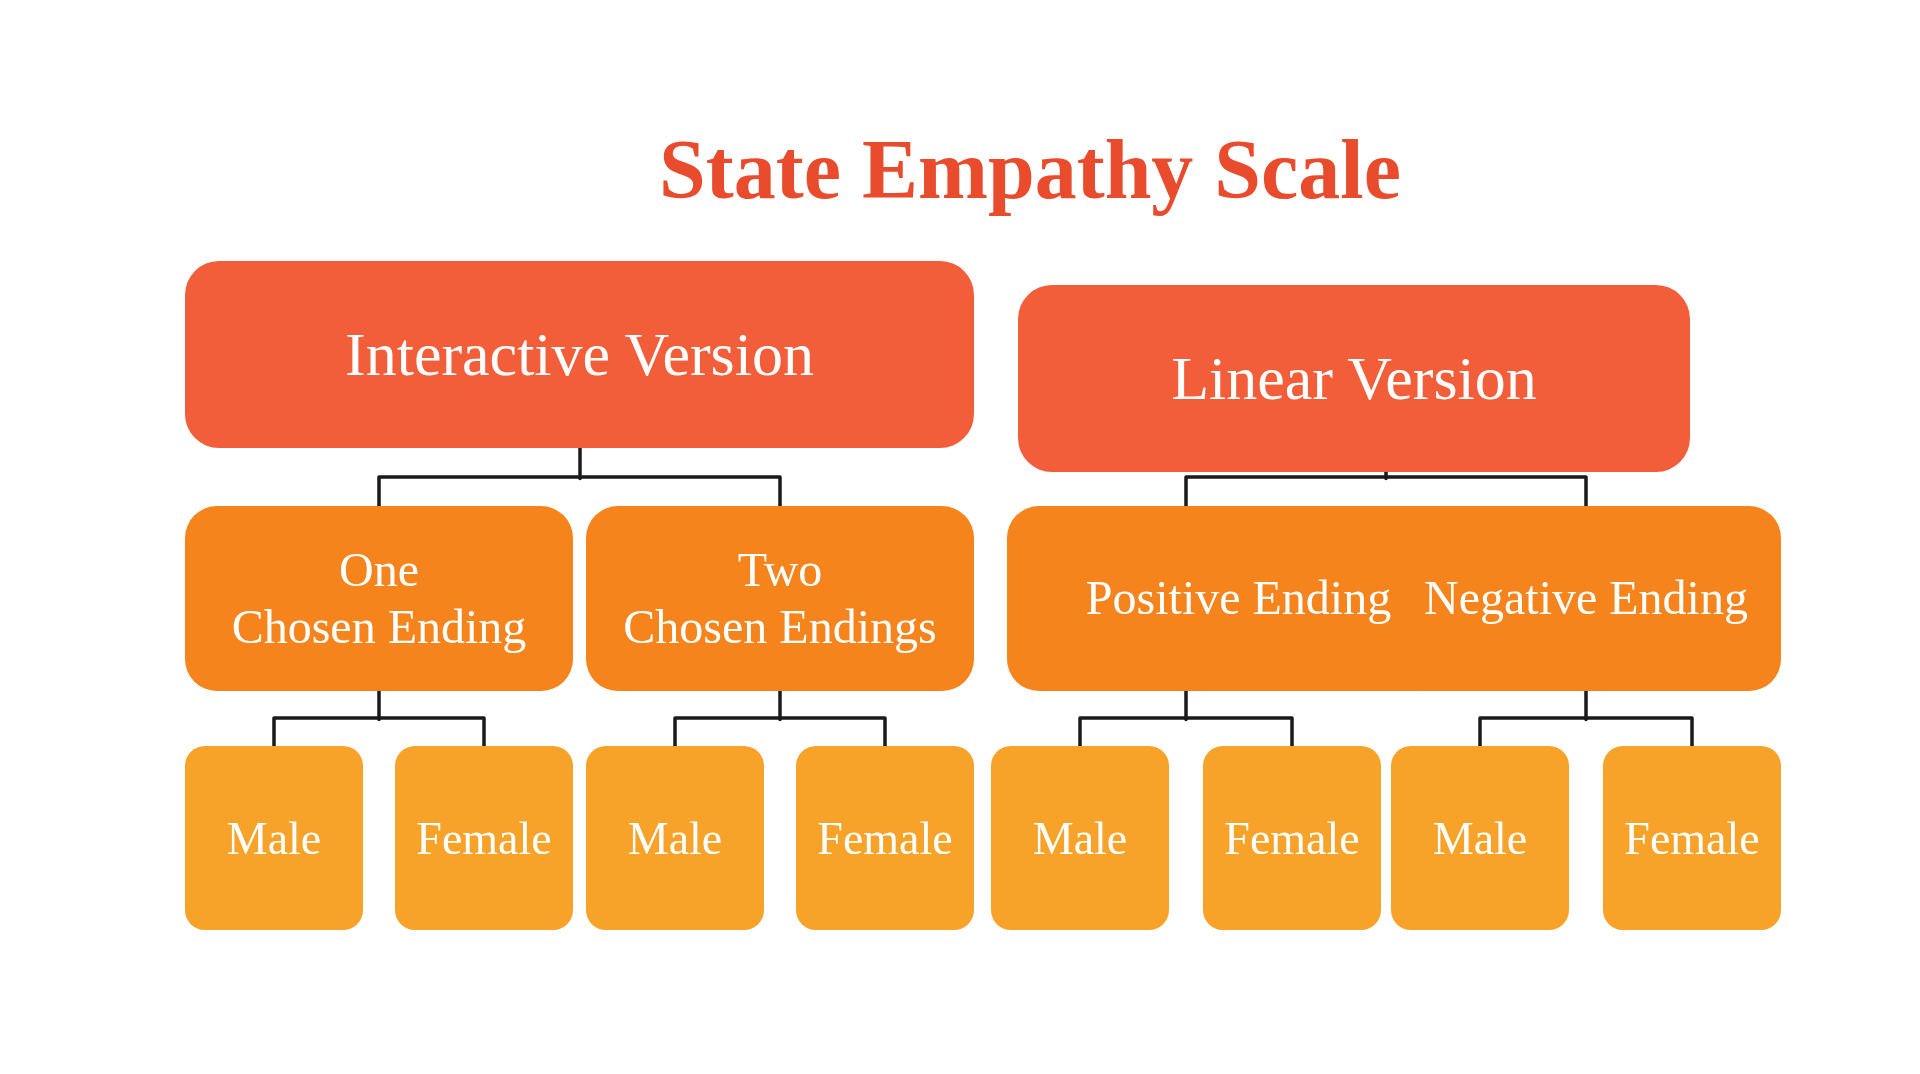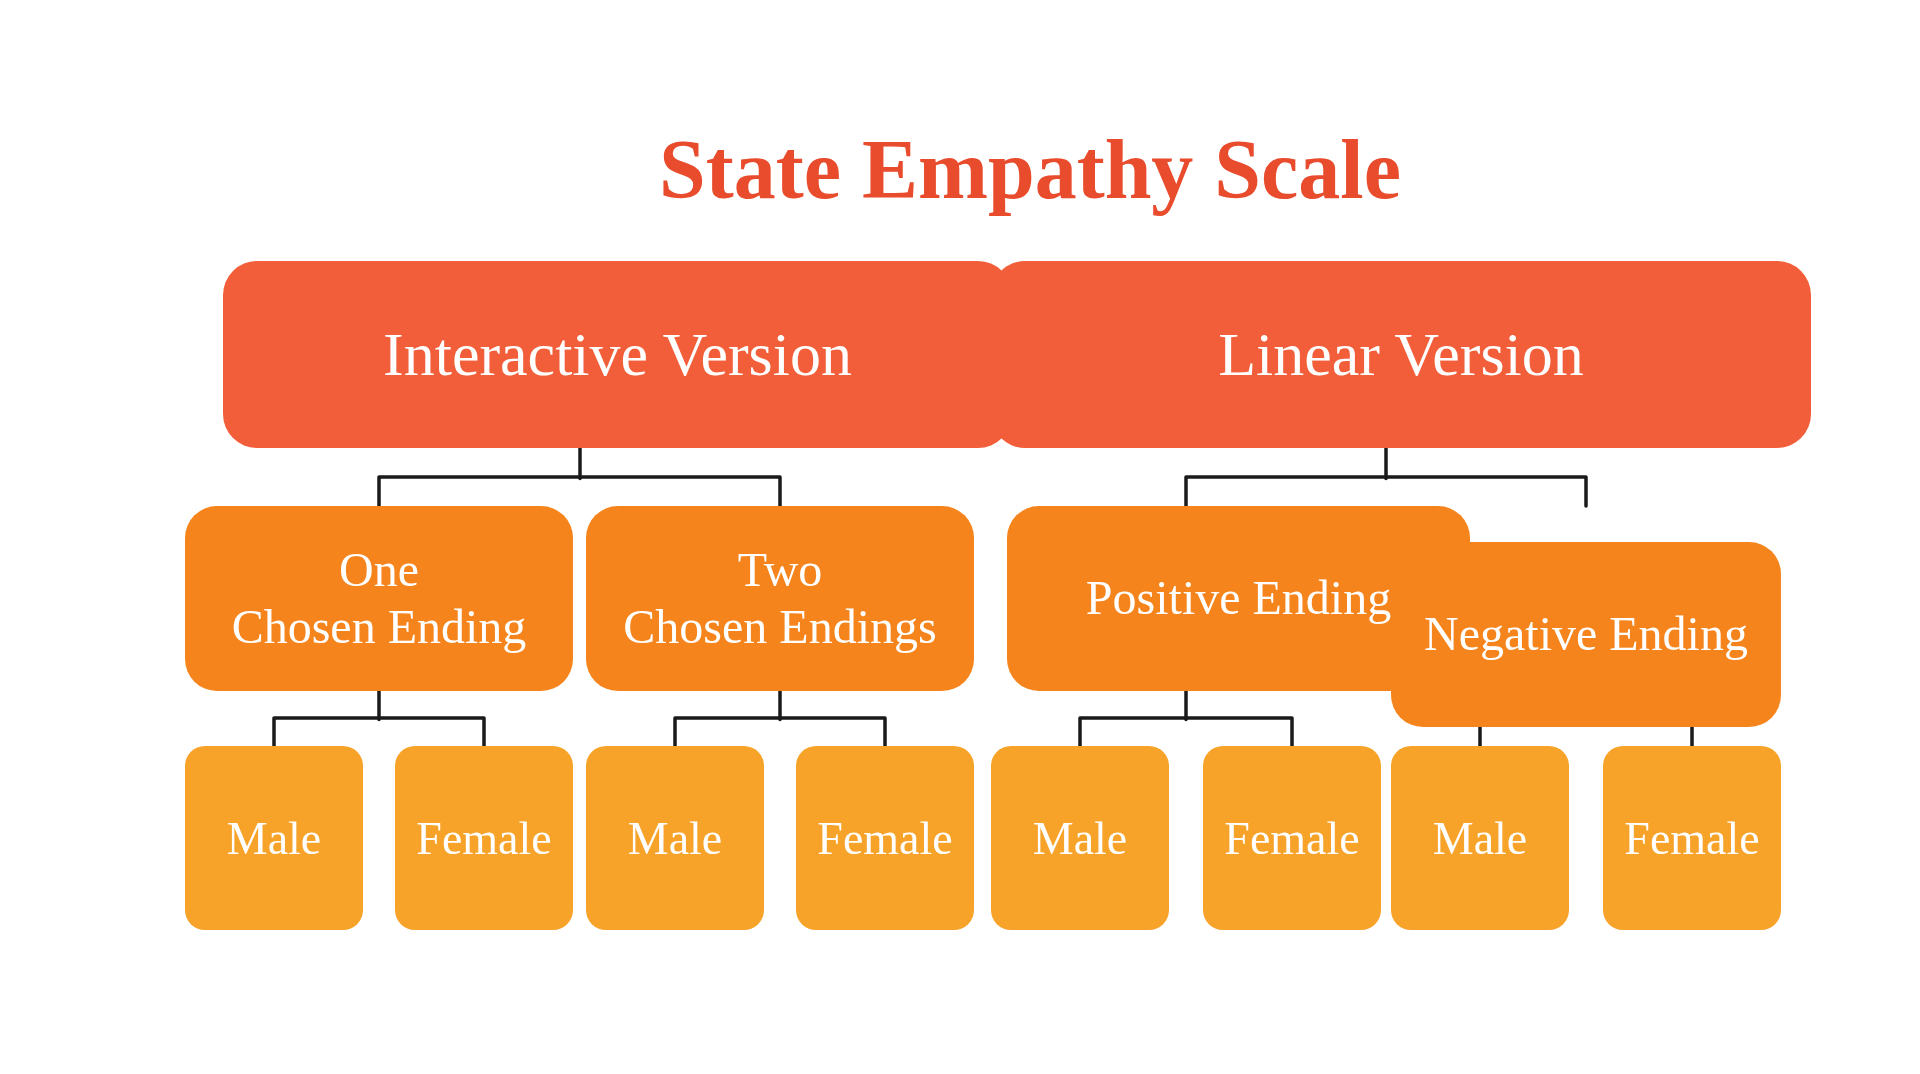--- a/index.html
+++ b/index.html
@@ -84,29 +84,29 @@
     <g>
       <path d="M1186 691 L1186 719.5"></path>
       <path d="M1080 746 L1080 718 L1292 718 L1292 746"></path>
     </g>
     <g>
       <path d="M1586 691 L1586 719.5"></path>
       <path d="M1480 746 L1480 718 L1692 718 L1692 746"></path>
     </g>
   </svg>
 
-  <div class="node lvl1" style="left:185px;width:789px;margin-left:38px;">Interactive Version</div>
-  <div class="node lvl1" style="left:991px;width:820px;">Linear Version</div>
+  <div class="node lvl1" style="left:185px;width:789px;">Interactive Version</div>
+  <div class="node lvl1" style="left:1018px;width:672px;margin-top:24px;">Linear Version</div>
 
   <div class="node lvl2" style="left:185px;width:388px;text-align:center;">One
 Chosen Ending</div>
   <div class="node lvl2" style="left:586px;width:388px;">Two
 Chosen Endings</div>
   <div class="node lvl2" style="left:991px;width:463px;margin-left:16px;">Positive Ending</div>
-  <div class="node lvl2" style="left:1391px;width:390px;margin-top:36px;">Negative Ending</div>
+  <div class="node lvl2" style="left:1391px;width:390px;">Negative Ending</div>
 
   <div class="node lvl3" style="left:185px;">Male</div>
   <div class="node lvl3" style="left:395px;">Female</div>
   <div class="node lvl3" style="left:586px;">Male</div>
   <div class="node lvl3" style="left:796px;">Female</div>
   <div class="node lvl3" style="left:991px;">Male</div>
   <div class="node lvl3" style="left:1203px;">Female</div>
   <div class="node lvl3" style="left:1391px;">Male</div>
   <div class="node lvl3" style="left:1603px;">Female</div>
 

